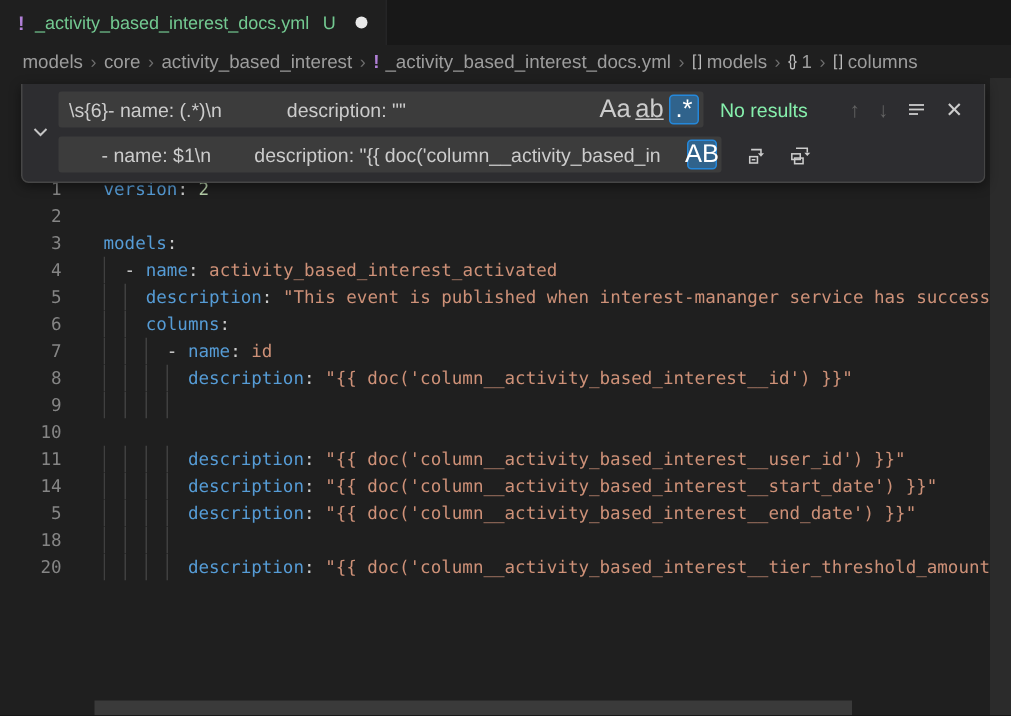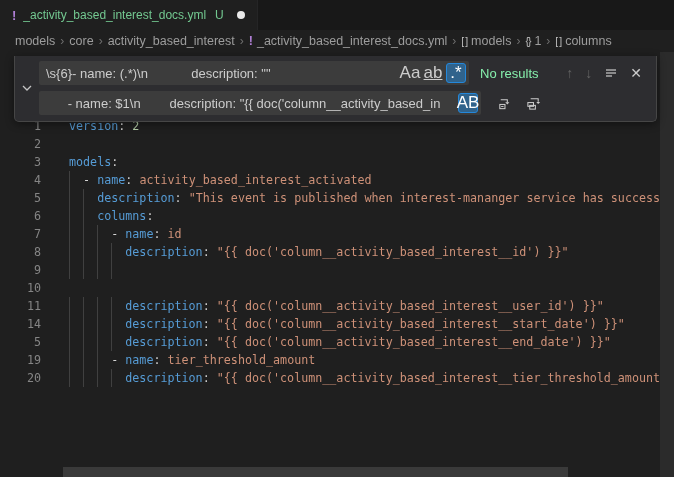--- a/index.html
+++ b/index.html
@@ -128,21 +128,21 @@
         <div class="line"><span class="ln">4</span><span class="lc"><span class="guide">  </span><span class="tok-w">- </span><span class="tok-k">name</span><span class="tok-p">:</span><span class="tok-w"> </span><span class="tok-s">activity_based_interest_activated</span></span></div>
         <div class="line"><span class="ln">5</span><span class="lc"><span class="guide">  </span><span class="guide">  </span><span class="tok-k">description</span><span class="tok-p">:</span><span class="tok-w"> </span><span class="tok-s">"This event is published when interest-mananger service has success</span></span></div>
         <div class="line"><span class="ln">6</span><span class="lc"><span class="guide">  </span><span class="guide">  </span><span class="tok-k">columns</span><span class="tok-p">:</span></span></div>
         <div class="line"><span class="ln">7</span><span class="lc"><span class="guide">  </span><span class="guide">  </span><span class="guide">  </span><span class="tok-w">- </span><span class="tok-k">name</span><span class="tok-p">:</span><span class="tok-w"> </span><span class="tok-s">id</span></span></div>
         <div class="line"><span class="ln">8</span><span class="lc"><span class="guide">  </span><span class="guide">  </span><span class="guide">  </span><span class="guide">  </span><span class="tok-k">description</span><span class="tok-p">:</span><span class="tok-w"> </span><span class="tok-s">"{{ doc('column__activity_based_interest__id') }}"</span></span></div>
         <div class="line"><span class="ln">9</span><span class="lc"><span class="guide">  </span><span class="guide">  </span><span class="guide">  </span><span class="guide">  </span></span></div>
         <div class="line"><span class="ln">10</span></div>
         <div class="line"><span class="ln">11</span><span class="lc"><span class="guide">  </span><span class="guide">  </span><span class="guide">  </span><span class="guide">  </span><span class="tok-k">description</span><span class="tok-p">:</span><span class="tok-w"> </span><span class="tok-s">"{{ doc('column__activity_based_interest__user_id') }}"</span></span></div>
         <div class="line"><span class="ln">14</span><span class="lc"><span class="guide">  </span><span class="guide">  </span><span class="guide">  </span><span class="guide">  </span><span class="tok-k">description</span><span class="tok-p">:</span><span class="tok-w"> </span><span class="tok-s">"{{ doc('column__activity_based_interest__start_date') }}"</span></span></div>
         <div class="line"><span class="ln">5</span><span class="lc"><span class="guide">  </span><span class="guide">  </span><span class="guide">  </span><span class="guide">  </span><span class="tok-k">description</span><span class="tok-p">:</span><span class="tok-w"> </span><span class="tok-s">"{{ doc('column__activity_based_interest__end_date') }}"</span></span></div>
-        <div class="line"><span class="ln">19</span><span class="lc"><span class="guide">  </span><span class="guide">  </span><span class="guide">  </span><span class="tok-w">- </span><span class="tok-k">name</span><span class="tok-p">:</span><span class="tok-w"> </span><span class="tok-s">tier_threshold_amount</span></span></div>
+        <div class="line"><span class="ln">18</span><span class="lc"><span class="guide">  </span><span class="guide">  </span><span class="guide">  </span><span class="guide">  </span></span></div>
         <div class="line"><span class="ln">20</span><span class="lc"><span class="guide">  </span><span class="guide">  </span><span class="guide">  </span><span class="guide">  </span><span class="tok-k">description</span><span class="tok-p">:</span><span class="tok-w"> </span><span class="tok-s">"{{ doc('column__activity_based_interest__tier_threshold_amount</span></span></div>
       </div>
     <div class="vscroll"></div>
     <div class="hscroll"></div>
 
     <div class="find-widget">
       <div class="fw-left">
         <svg class="icon-svg" width="12" height="12" viewBox="0 0 12 12">
             <polyline points="2,4 6,8 10,4" fill="none" stroke="#c5c5c5" stroke-width="1.3"></polyline>
           </svg>

